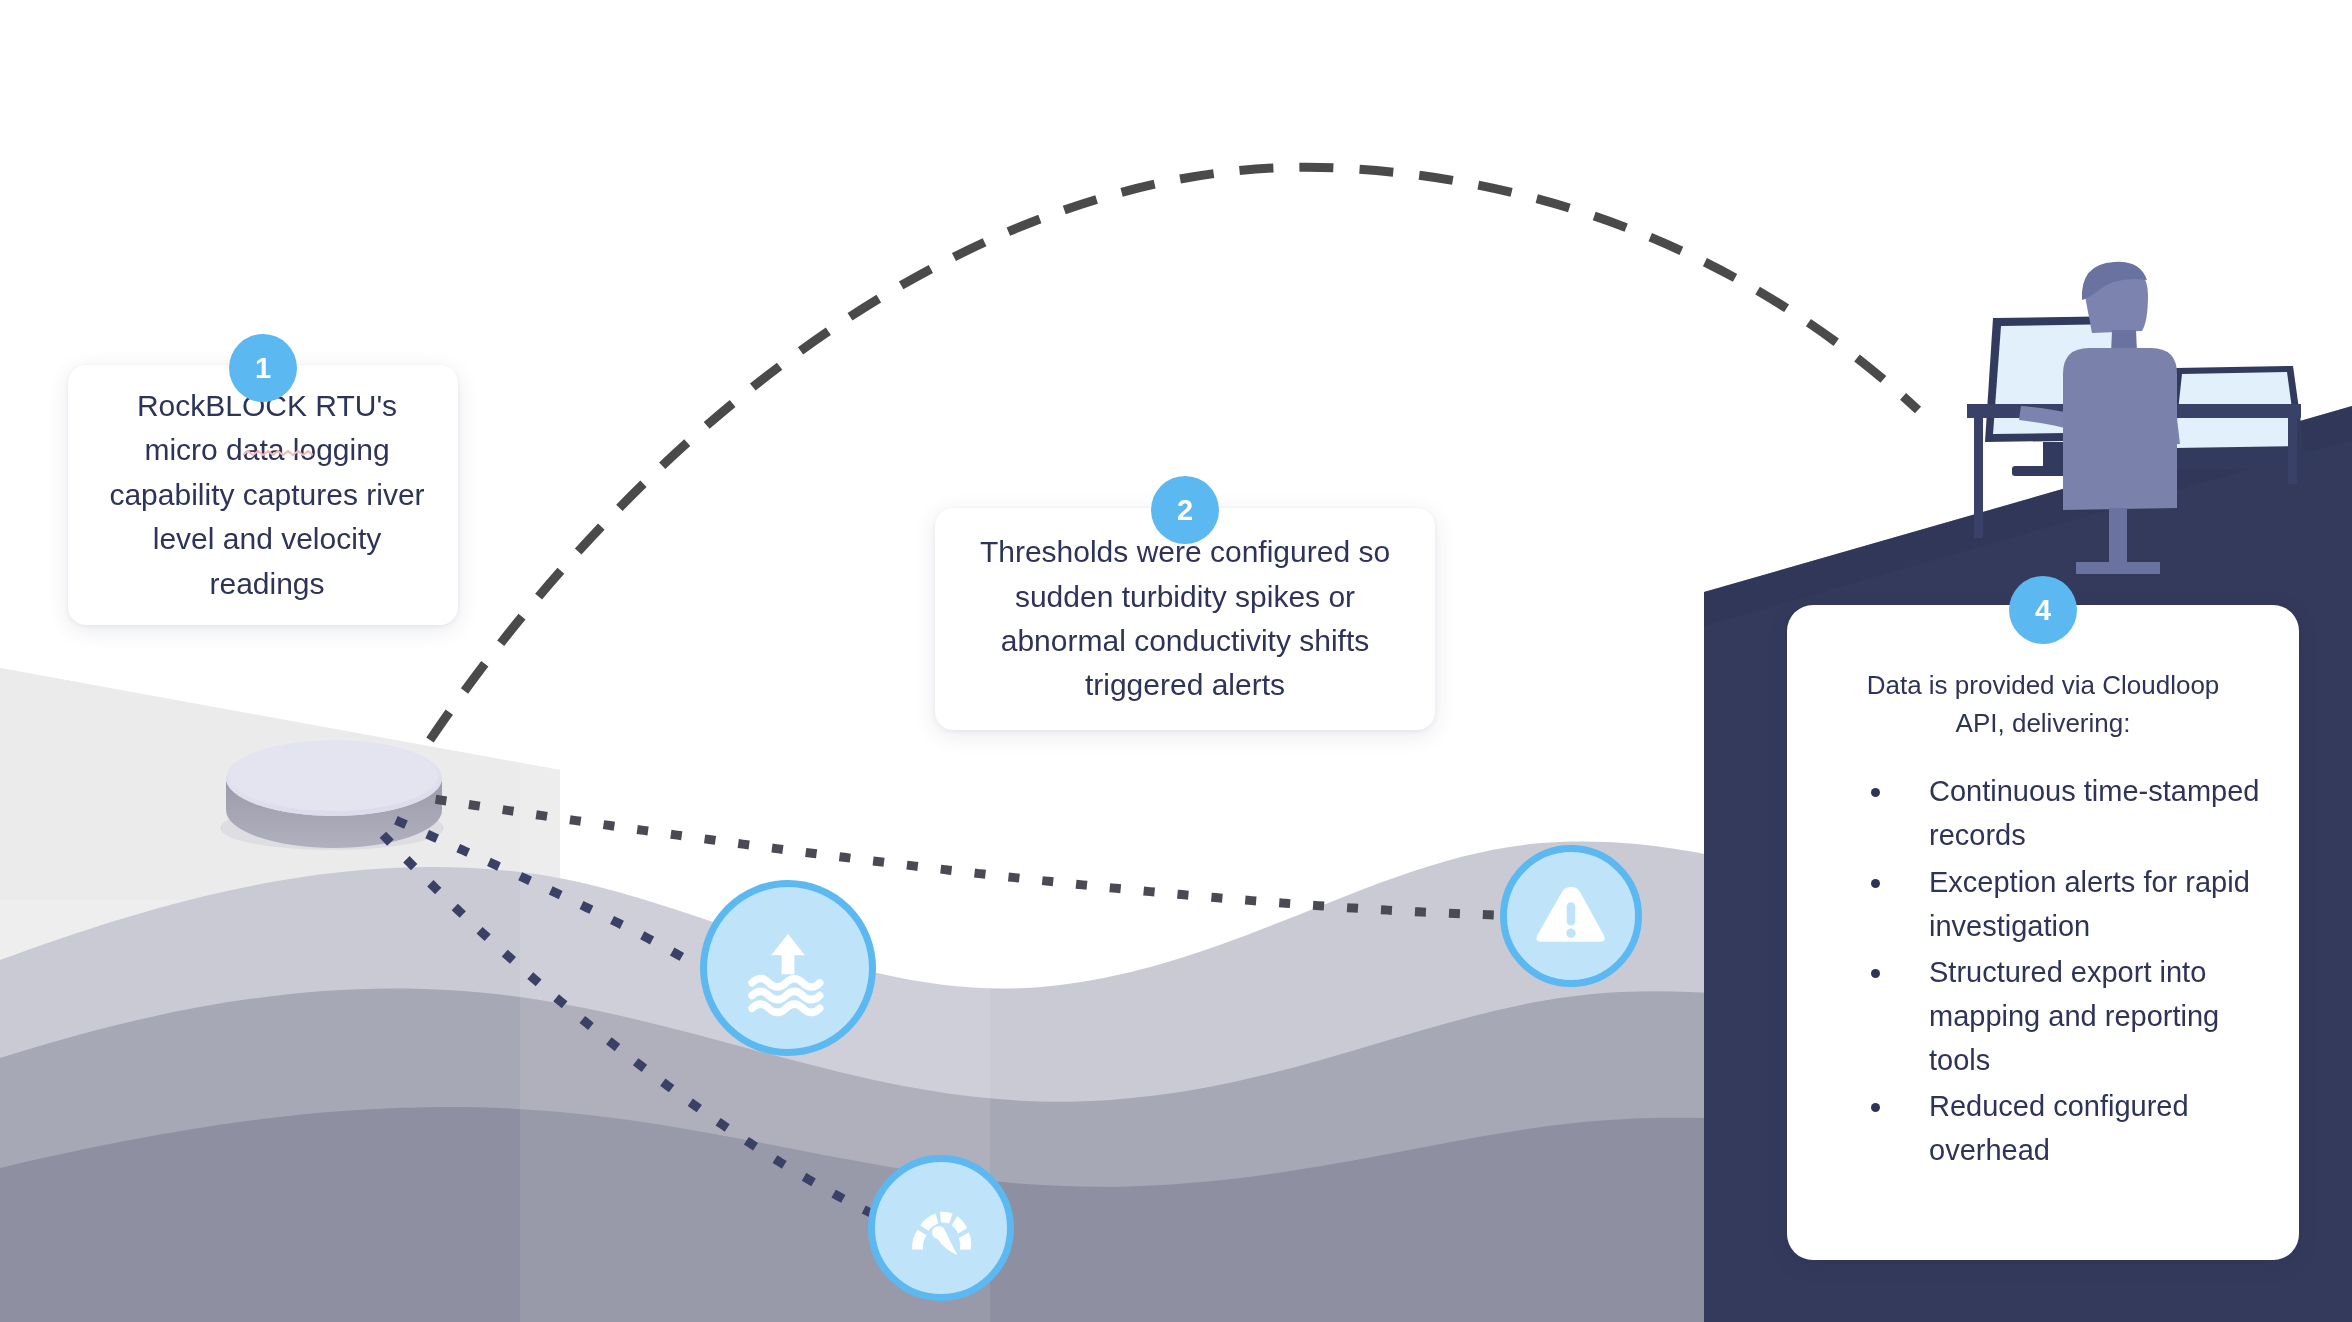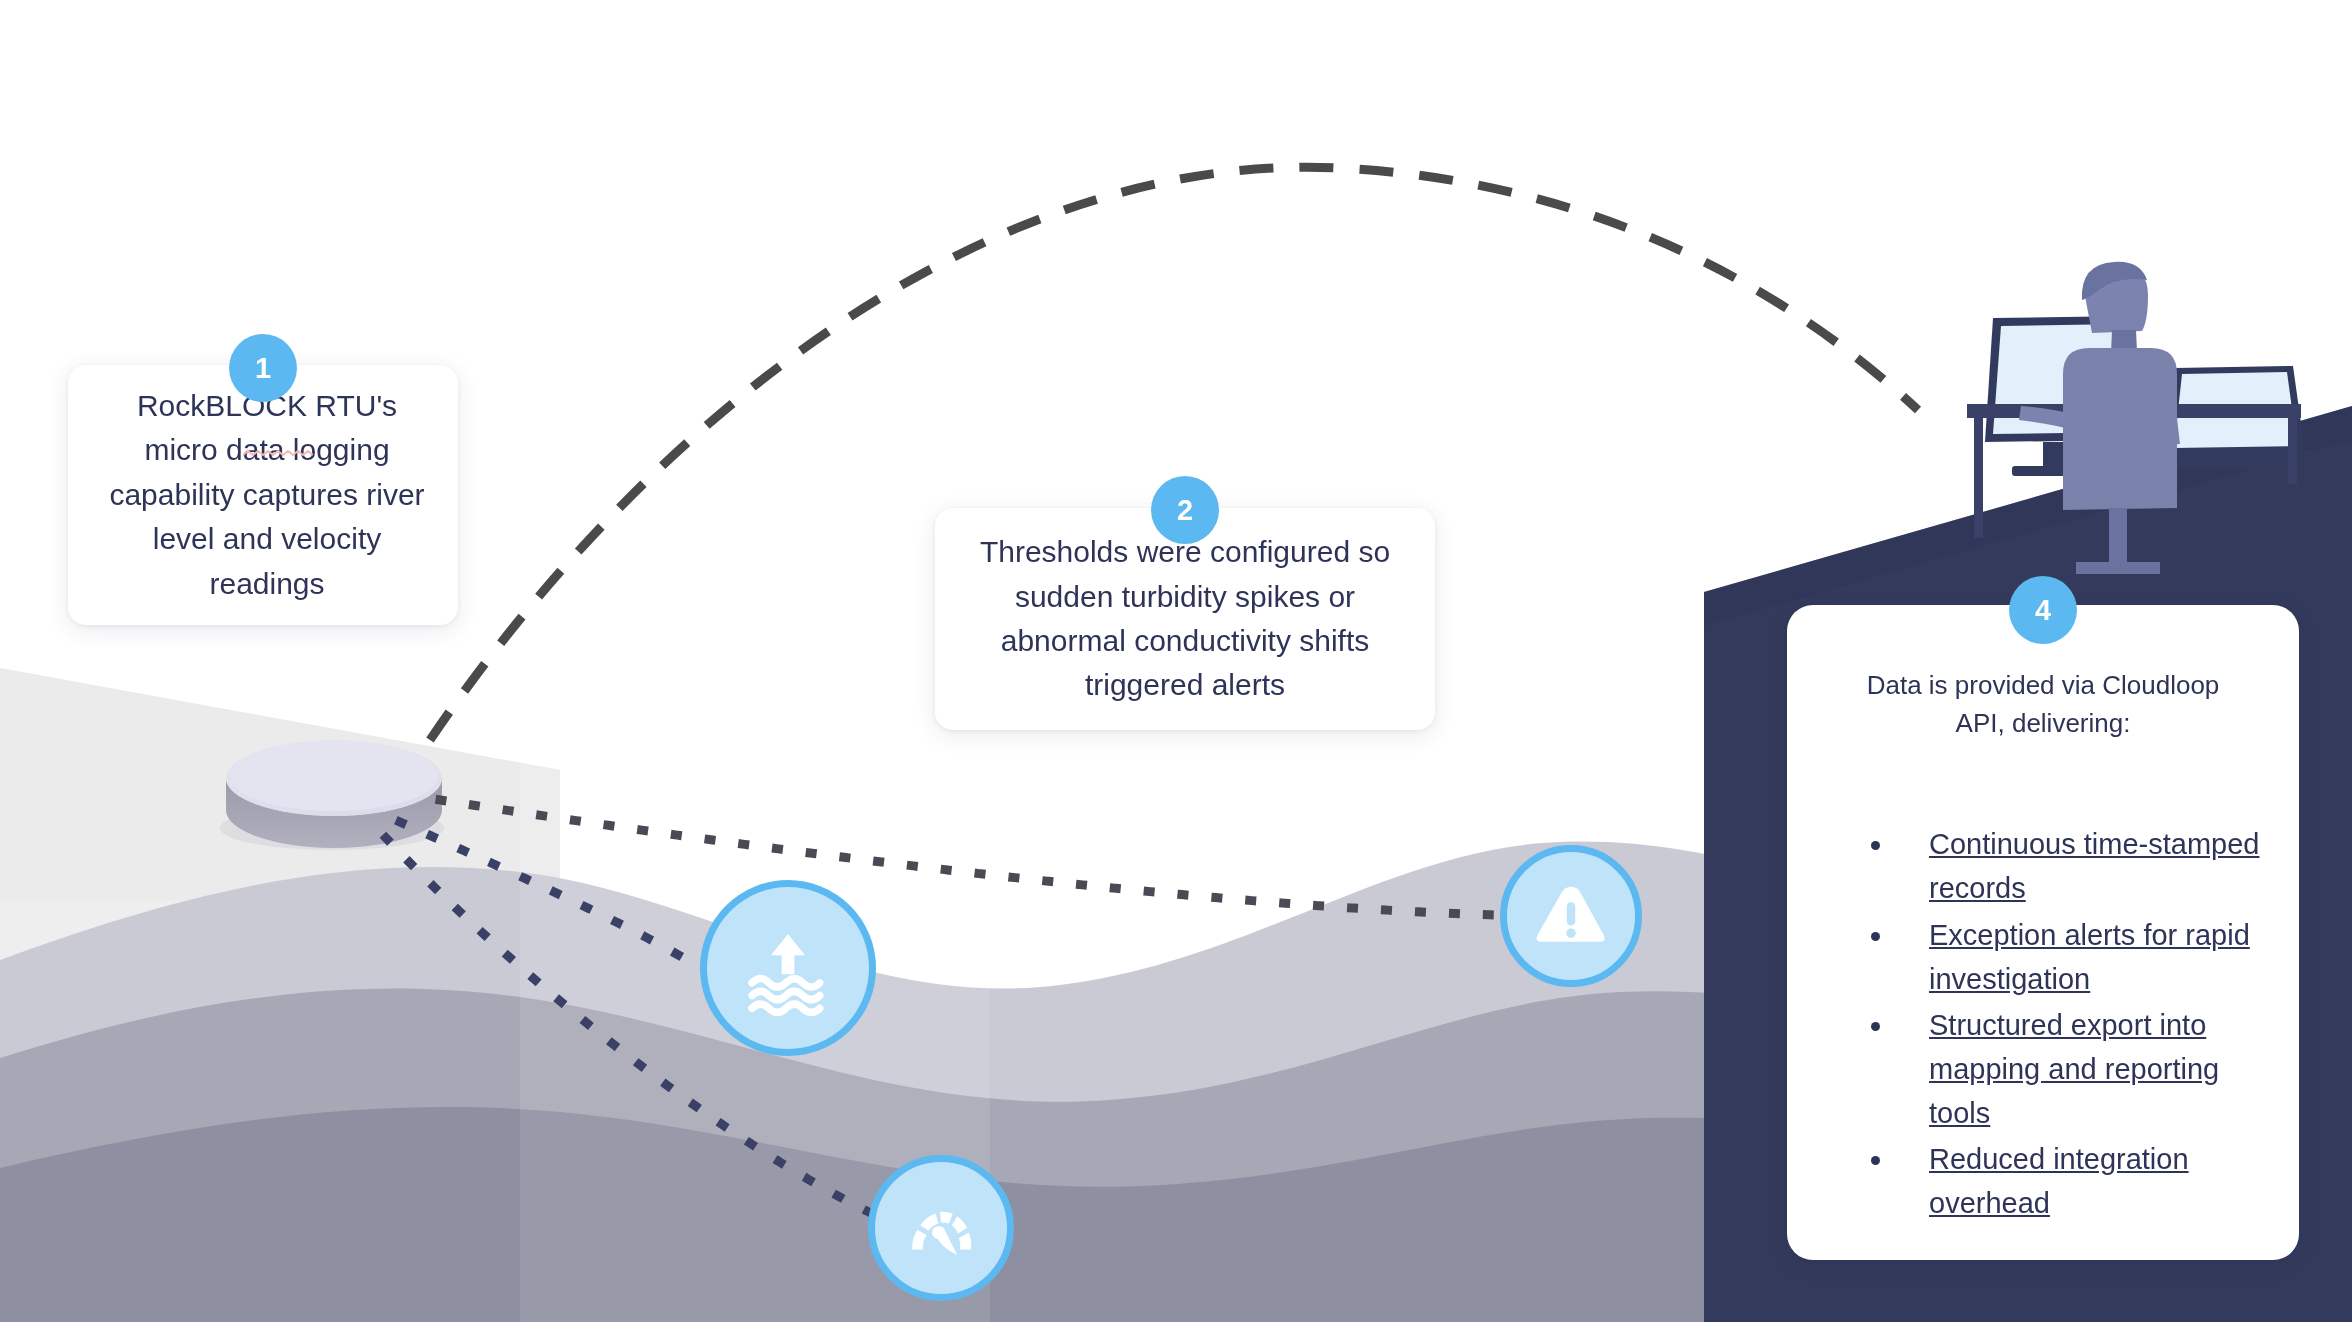--- a/index.html
+++ b/index.html
@@ -81,24 +81,23 @@
     display: block;
     padding: 62px 34px 30px 34px;
     border-radius: 26px;
   }
   #step-4 .lead {
     font-size: 26px; line-height: 1.45;
     text-align: center; color: #2e3457;
     padding: 0 36px;
   }
   #step-4 ul {
-    margin-top: 80px;
+    margin-top: 27px;
     padding-left: 74px;
     text-align: left;
-    text-decoration: underline;
   }
   #step-4 li {
     font-size: 29px;
     line-height: 1.52;
     color: #2e3457;
     margin-bottom: 2px;
     padding-left: 34px;
     list-style-position: outside;
   }
 
@@ -239,21 +238,21 @@
   </div>
 
   <div class="step" id="step-4">
     <div class="badge">4</div>
     <div class="card">
       <div class="lead">Data is provided via Cloudloop API, delivering:</div>
       <ul>
         <li>Continuous time-stamped records</li>
         <li>Exception alerts for rapid investigation</li>
         <li>Structured export into mapping and reporting tools</li>
-        <li>Reduced integration overhead</li>
+        <li>Reduced configured overhead</li>
       </ul>
     </div>
   </div>
 
   <div class="icon-bubble" id="icon-water">
     <svg viewBox="0 0 100 100" width="106" height="106">
       <path d="M50,18 L66,38 L56,38 L56,56 L44,56 L44,38 L34,38 Z" fill="#ffffff"></path>
       <g fill="none" stroke="#ffffff" stroke-width="7" stroke-linecap="round">
         <path d="M16,64 q8,-8 16,0 t16,0 t16,0 t16,0"></path>
         <path d="M16,76 q8,-8 16,0 t16,0 t16,0 t16,0"></path>

